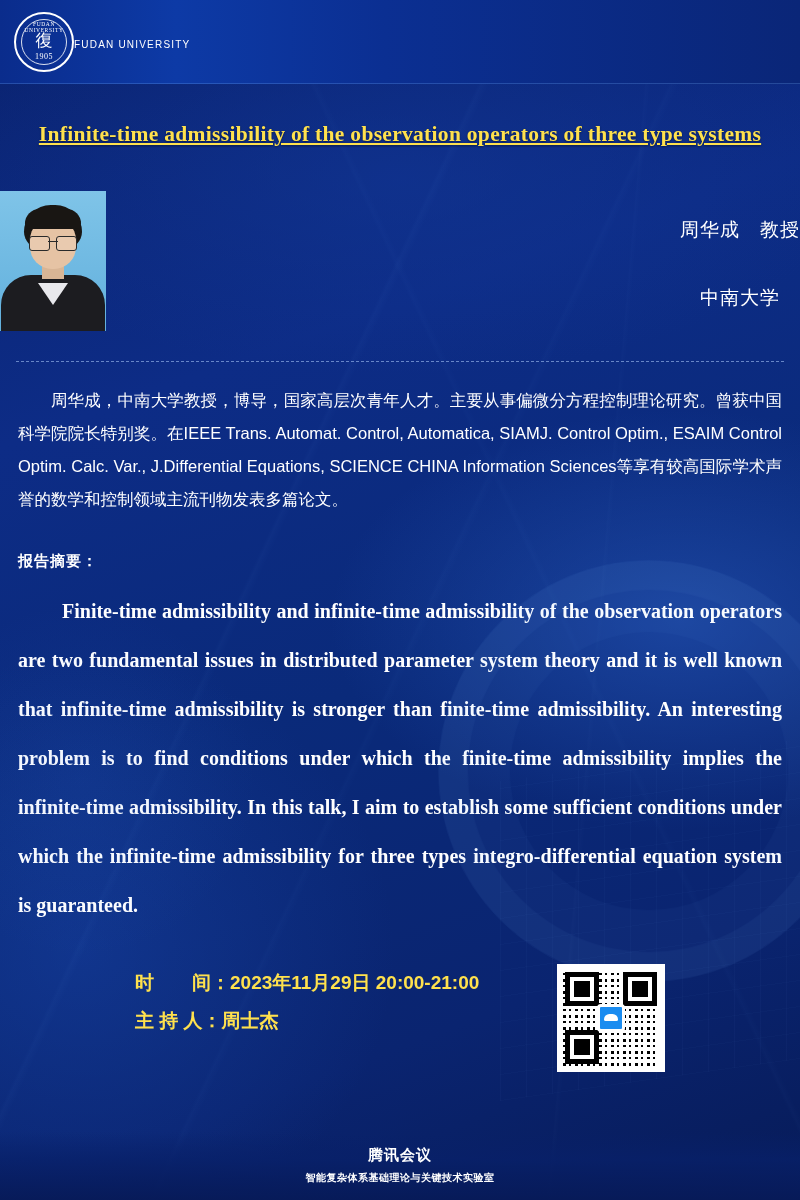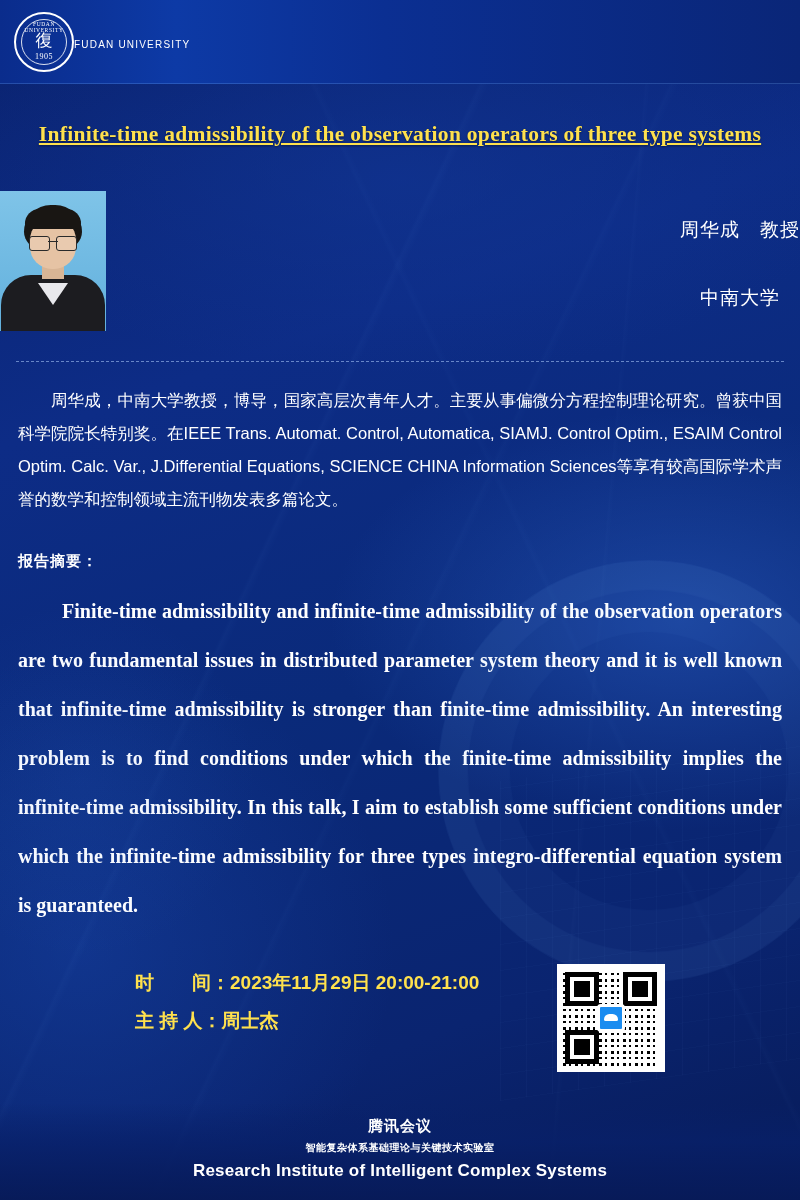--- a/index.html
+++ b/index.html
@@ -446,16 +446,15 @@
         <div class="qr-eye tr"></div>
         <div class="qr-eye bl"></div>
         <div class="qr-center"></div>
       </div>
     </div>
   </div>
 
   <div class="footer">
     <div class="f1">腾讯会议</div>
     <div class="f2">智能复杂体系基础理论与关键技术实验室</div>
-    <div class="f3">Research Institute of Intelligent Complex Systems</div>
   </div>
 
 </div>
 
 </body></html>

